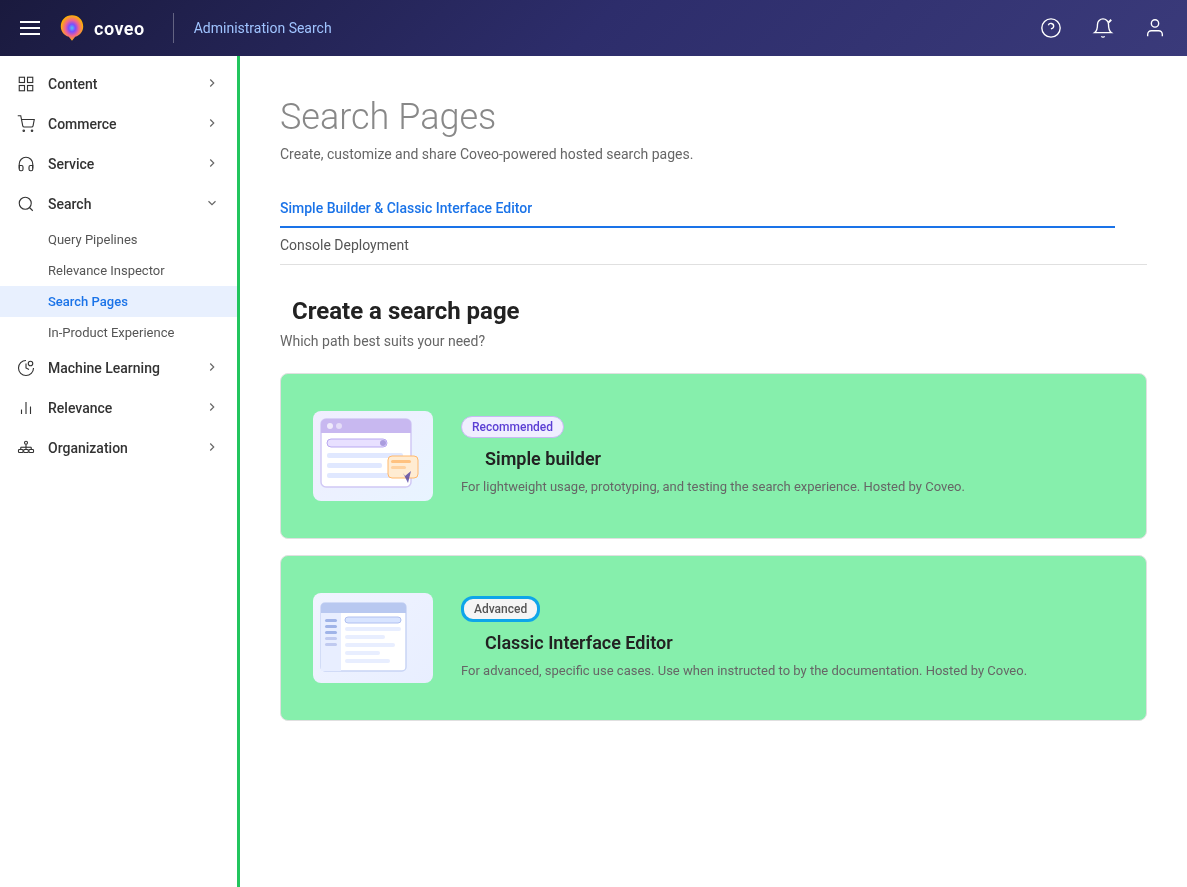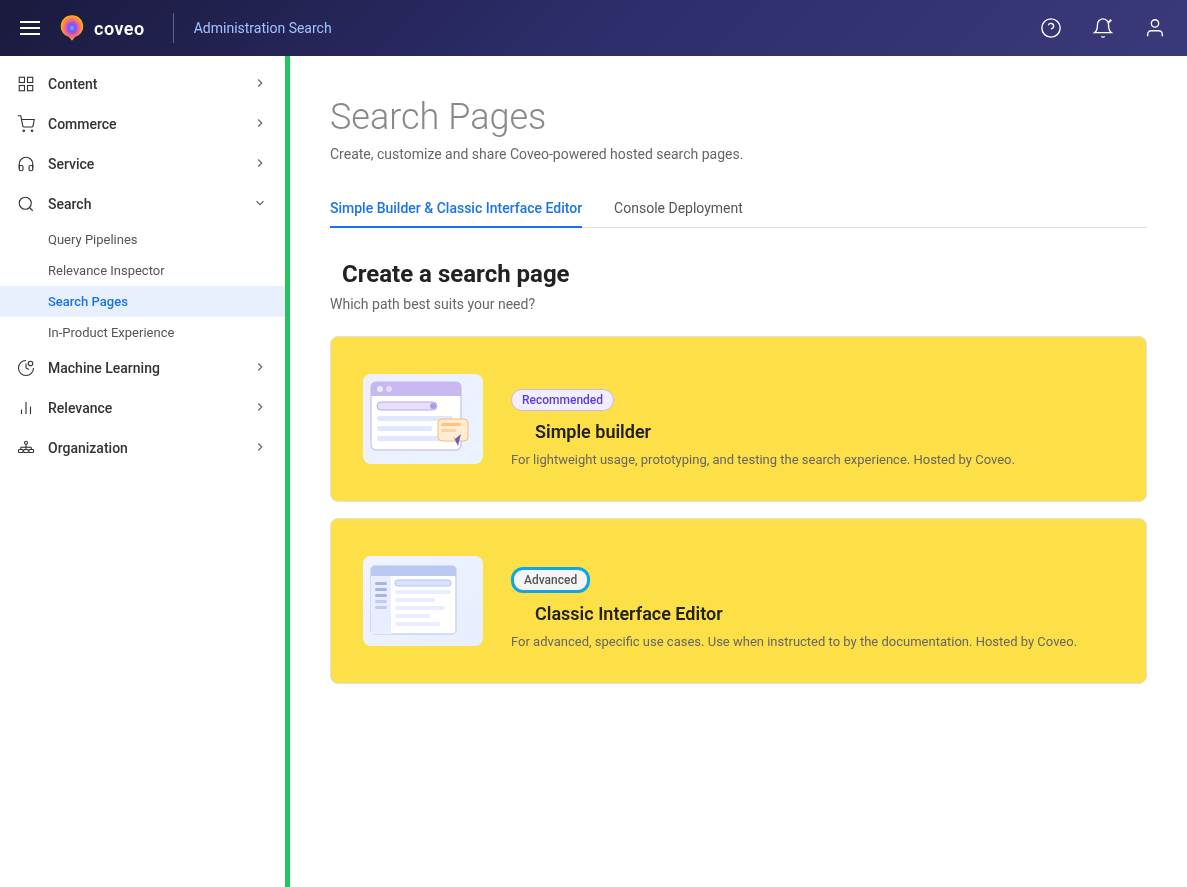--- a/index.html
+++ b/index.html
@@ -85,23 +85,23 @@
 
     
     .main-layout {
       display: flex;
       flex: 1;
       overflow: hidden;
     }
 
     
     .sidebar {
-      width: 290px;
+      width: 240px;
       background: #fff;
-      border-right: 5px solid #22c55e;
+      border-right: 3px solid #22c55e;
       flex-shrink: 0;
       overflow-y: auto;
       padding: 8px 0;
     }
     .sidebar-item {
       display: flex;
       align-items: center;
       padding: 10px 16px;
       cursor: pointer;
       color: #333;
@@ -168,20 +168,21 @@
       font-size: 14px;
       color: #666;
       margin-bottom: 28px;
     }
 
     
     .tabs {
       display: flex;
       border-bottom: 1px solid #e0e0e0;
       margin-bottom: 32px;
+      flex-direction: column;
     }
     .tab {
       padding: 10px 0;
       margin-right: 32px;
       font-size: 14px;
       cursor: pointer;
       color: #555;
       border-bottom: 2px solid transparent;
       margin-bottom: -1px;
       transition: color 0.15s, border-color 0.15s;
@@ -203,25 +204,25 @@
     .create-subtitle {
       font-size: 14px;
       color: #666;
       margin-bottom: 24px;
     }
     .card {
       border: 1px solid #e0e0e0;
       border-radius: 8px;
       padding: 32px;
       display: flex;
-      align-items: flex-end;
+      align-items: center;
       gap: 28px;
       margin-bottom: 16px;
       cursor: pointer;
-      background: #fde047;
+      background: #86efac;
       transition: border-color 0.15s, box-shadow 0.15s;
     }
     .card-illustration {
       width: 120px;
       height: 100px;
       flex-shrink: 0;
       display: flex;
       align-items: center;
       justify-content: center;
     }

